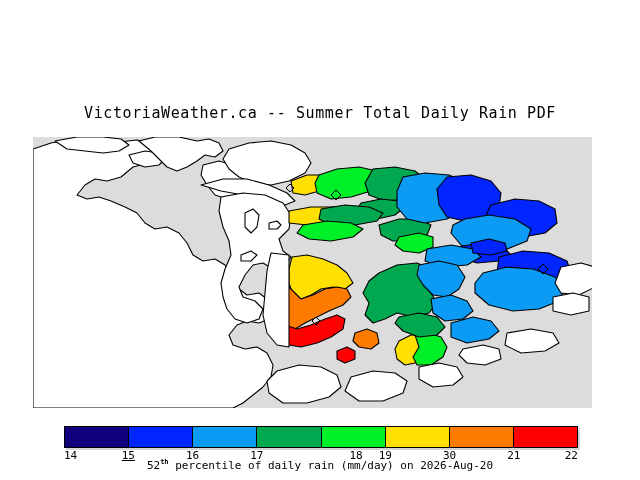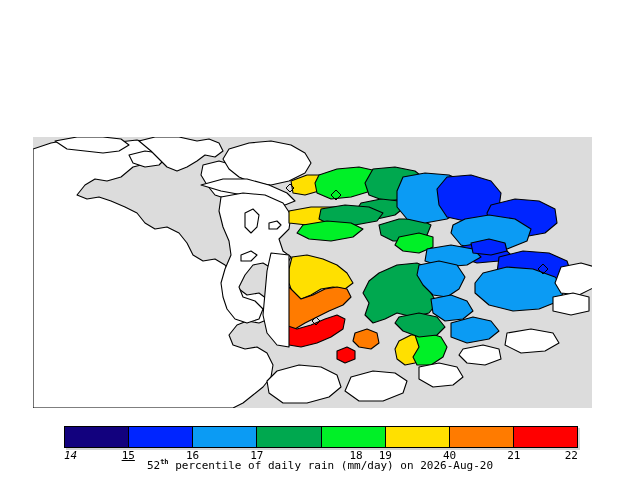--- a/index.html
+++ b/index.html
@@ -48,20 +48,21 @@
     position:absolute;left:0;top:458px;width:640px;text-align:center;
     font-size:11px;color:#000;white-space:pre;
   }
   #cbar-caption sup{font-size:7px;vertical-align:super;font-weight:bold;}
 </style>
 </head>
 <body>
 
 <div id="page">
 
+  <div id="title">VictoriaWeather.ca -- Summer Total Daily Rain PDF</div>
 
   <div id="map-wrap">
     <svg id="map-svg" viewBox="0 0 559 271" preserveAspectRatio="none">
 
       <rect x="0" y="0" width="559" height="271" fill="#dcdcdc"></rect>
 
       <g stroke="#000" stroke-width="1.1" stroke-linejoin="round">
 
         <path fill="#ffffff" d="
           M 0,12 L 18,6 L 40,2 L 64,4 L 86,5 L 104,3 L 120,8 L 124,18 L 116,26
@@ -246,26 +247,26 @@
     <div class="cband" title="15-16" style="background: rgb(0, 37, 255);"></div>
     <div class="cband" title="16-17" style="background: rgb(11, 155, 244);"></div>
     <div class="cband" title="17-18" style="background: rgb(0, 168, 79);"></div>
     <div class="cband" title="18-19" style="background: rgb(0, 240, 39);"></div>
     <div class="cband" title="19-20" style="background: rgb(255, 224, 0);"></div>
     <div class="cband" title="20-21" style="background: rgb(255, 123, 0);"></div>
     <div class="cband" title="21-22" style="background: rgb(255, 0, 0);"></div>
   </div>
 
   <div id="cticks">
-    <span class="ctick first" style="left:0%;font-style:italic;">14</span>
+    <span class="ctick first" style="left:0%;">14</span>
     <span class="ctick" style="left:12.5%;text-decoration:underline;">15</span>
     <span class="ctick" style="left:25%;">16</span>
     <span class="ctick" style="left:37.5%;">17</span>
     <span class="ctick" style="left:50%;margin-left:35px;">18</span>
     <span class="ctick" style="left:62.5%;">19</span>
-    <span class="ctick" style="left:75%;">40</span>
+    <span class="ctick" style="left:75%;">30</span>
     <span class="ctick" style="left:87.5%;">21</span>
     <span class="ctick last" style="left:100%;">22</span>
   </div>
 
   <div id="cbar-caption"><span>52</span><sup>th</sup><span> percentile of daily rain (mm/day) on 2026-Aug-20</span></div>
 
 </div>
 
 </body></html>

